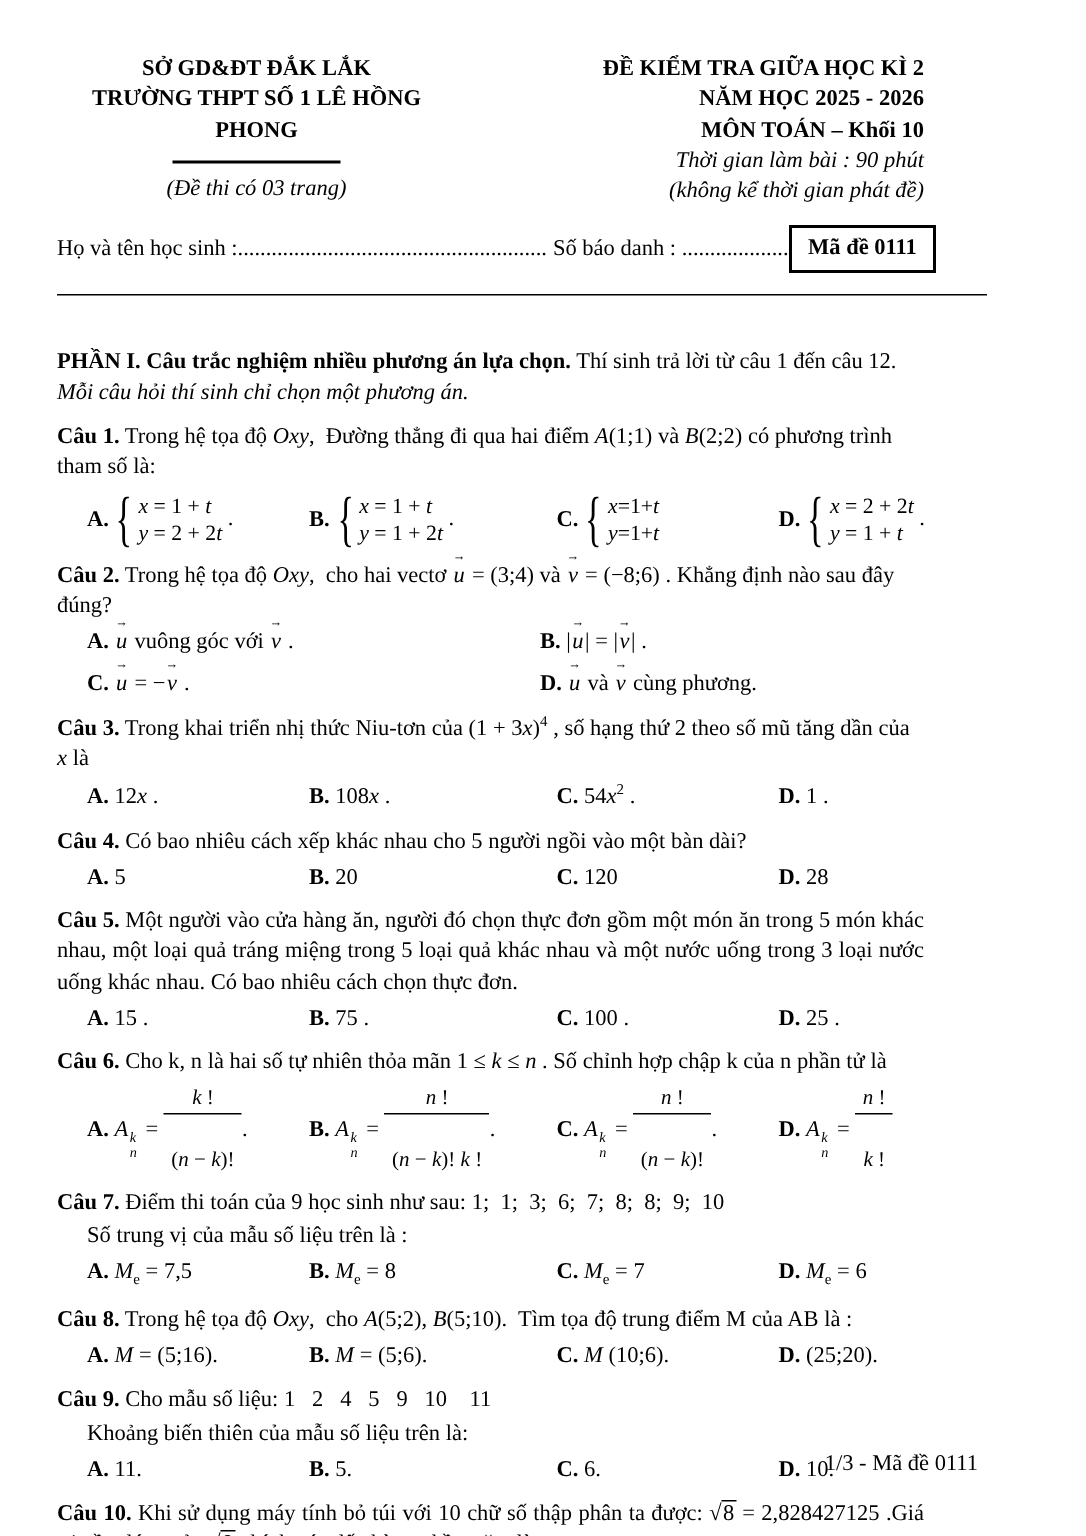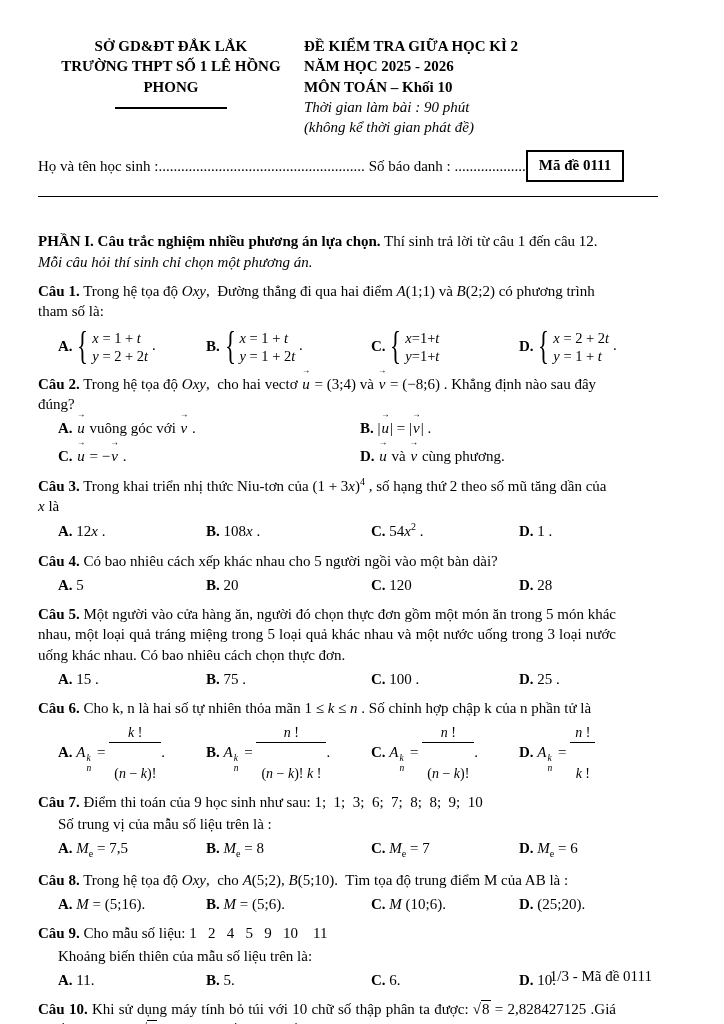--- a/index.html
+++ b/index.html
@@ -6,21 +6,21 @@
   body {
     width:724px; height:1024px;
     font-family:"Liberation Serif", serif;
     font-size:15px; color:#000; line-height:1.35;
   }
   .page { position:relative; box-sizing:border-box; width:652px; height:1024px; padding:36px 36px 0 38px; }
 
   
   .hdr { display:flex; }
   .hleft { flex:0 0 46%; text-align:center; }
-  .hright { flex:1; text-align:left; }
+  .hright { flex:1; text-align:right; }
   .b { font-weight:bold; }
   .it { font-style:italic; }
   .hleft .rule { width:112px; border-top:2px solid #000; margin:10px auto 7px; height:0; }
   .hline { margin:0; }
 
   
   .srow { display:flex; align-items:center; margin-top:13px; white-space:nowrap; }
   .code-box { border:2px solid #000; padding:3px 11px 4px; font-weight:bold; }
   .sname { }
   .sid { margin-left:4px; }
@@ -65,20 +65,21 @@
 </head>
 <body>
 
 <div class="page">
 
   <div class="hdr">
     <div class="hleft">
       <p class="hline b">SỞ GD&amp;ĐT ĐẮK LẮK</p>
       <p class="hline b">TRƯỜNG THPT SỐ 1 LÊ HỒNG PHONG</p>
       <div class="rule"></div>
+      <p class="hline it">(Đề thi có 03 trang)</p>
     </div>
     <div class="hright">
       <p class="hline b">ĐỀ KIỂM TRA GIỮA HỌC KÌ 2</p>
       <p class="hline b">NĂM HỌC 2025 - 2026</p>
       <p class="hline b">MÔN TOÁN – Khối 10</p>
       <p class="hline it">Thời gian làm bài : 90 phút</p>
       <p class="hline it">(không kể thời gian phát đề)</p>
     </div>
   </div>
 

